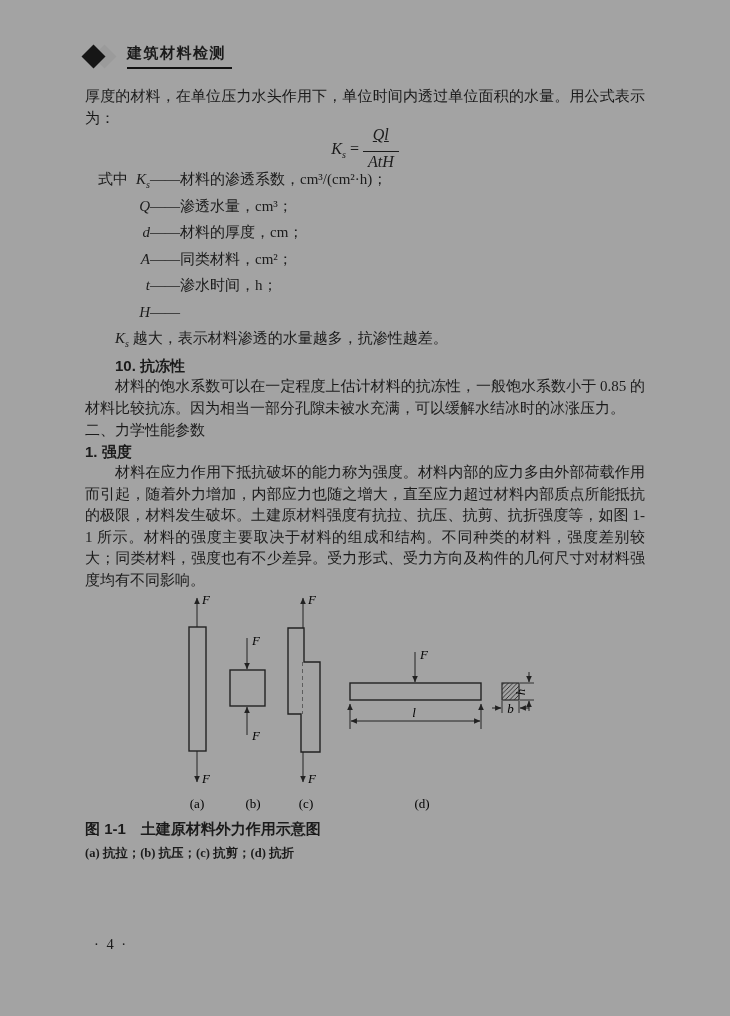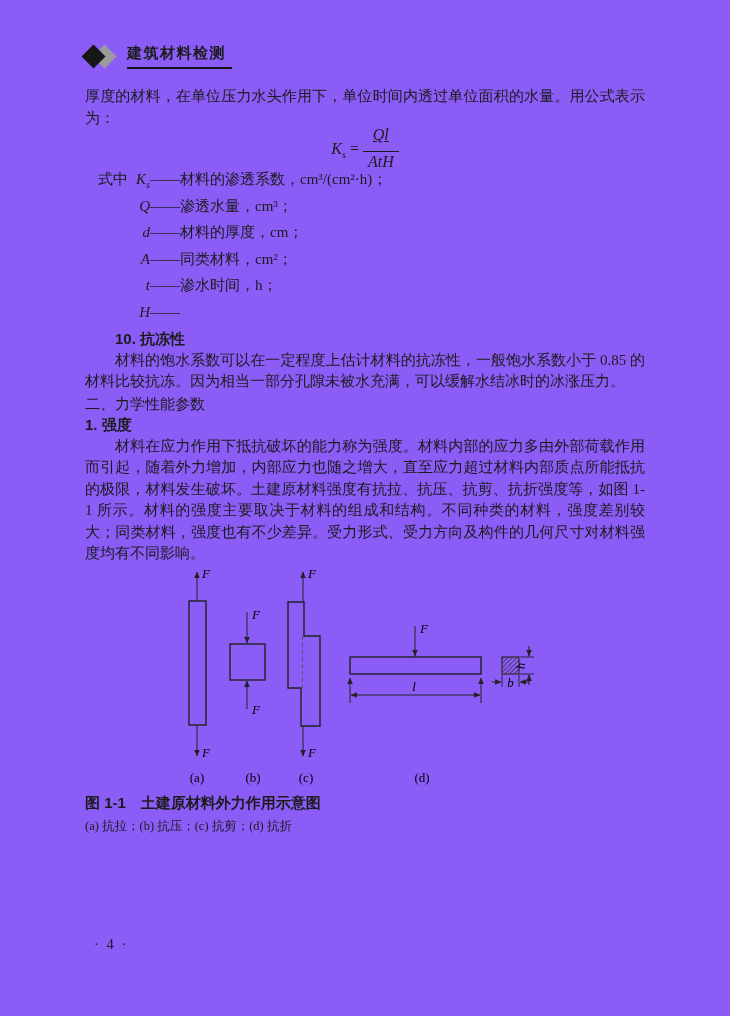--- a/index.html
+++ b/index.html
@@ -1,20 +1,20 @@
 <!DOCTYPE html>
 <html><head>
 <meta charset="utf-8">
 <style>
   html,body { margin:0; padding:0; background:#d8d8d8; }
   .page {
     position:relative;
     width:730px; height:1016px;
     margin:0 auto;
-    background:#8b5cf6;
+    background:#a3a3a3;
     color:#1b1b1b;
     font-family:"Liberation Serif","DejaVu Serif",serif;
     overflow:hidden;
     box-sizing:border-box;
   }
   
   .header { position:absolute; top:44px; left:85px; display:flex; align-items:center; }
   .diamond { width:17px; height:17px; transform:rotate(45deg); }
   .diamond.black { background:#161616; position:relative; z-index:2; }
   .diamond.gray  { background:#9b9b9b; margin-left:-6px; position:relative; z-index:1; }
@@ -58,21 +58,21 @@
     font-weight:bold; font-size:15px; line-height:21px;
     margin:16.5px 0 1px 22px;
   }
   
   .figure { margin:-2px 0 0 63px; width:440px; }
   .fig-caption {
     text-align:center; font-family:"Liberation Sans","DejaVu Sans",sans-serif;
     font-weight:bold; font-size:14px; line-height:19px; margin:1px 0 0;
     text-indent:0 !important;
   }
-  .fig-legend { text-align:center; font-size:12.5px !important; line-height:18px !important; margin-top:4px !important; }
+  .fig-legend { text-align:center; font-size:12.5px !important; line-height:18px !important; margin-top:4px !important;font-weight:bold; }
   
   .footer { position:absolute; left:94px; top:936px; font-size:14.5px; letter-spacing:2px; }
   svg text { font-family:"Liberation Serif","DejaVu Serif",serif; }
   .svgF { font-size:13px; font-style:italic; }
   .svgLbl { font-size:13px; }
 </style>
 </head>
 <body>
 
 <div class="page">
@@ -122,20 +122,21 @@
         <span class="var-dash">——</span>
         <span class="var-desc">渗水时间，h；</span>
       </div>
       <div class="var-row">
         <span class="var-where"></span>
         <span class="var-sym"><span>H</span><sub class="s"></sub></span>
         <span class="var-dash">——</span>
       </div>
     </div>
 
+    <p class="indent"><i>K</i><sub class="s">s</sub><span> 越大，表示材料渗透的水量越多，抗渗性越差。</span></p>
 
     <p class="h-sub">10. 抗冻性</p>
     <p class="indent">材料的饱水系数可以在一定程度上估计材料的抗冻性，一般饱水系数小于 0.85 的材料比较抗冻。因为相当一部分孔隙未被水充满，可以缓解水结冰时的冰涨压力。</p>
 
     <p class="h-section">二、力学性能参数</p>
     <p class="h-strength">1. 强度</p>
     <p class="indent">材料在应力作用下抵抗破坏的能力称为强度。材料内部的应力多由外部荷载作用而引起，随着外力增加，内部应力也随之增大，直至应力超过材料内部质点所能抵抗的极限，材料发生破坏。土建原材料强度有抗拉、抗压、抗剪、抗折强度等，如图 1-1 所示。材料的强度主要取决于材料的组成和结构。不同种类的材料，强度差别较大；同类材料，强度也有不少差异。受力形式、受力方向及构件的几何尺寸对材料强度均有不同影响。</p>
 
     <div class="figure">
       <svg width="440" height="225" viewBox="0 0 440 225">

